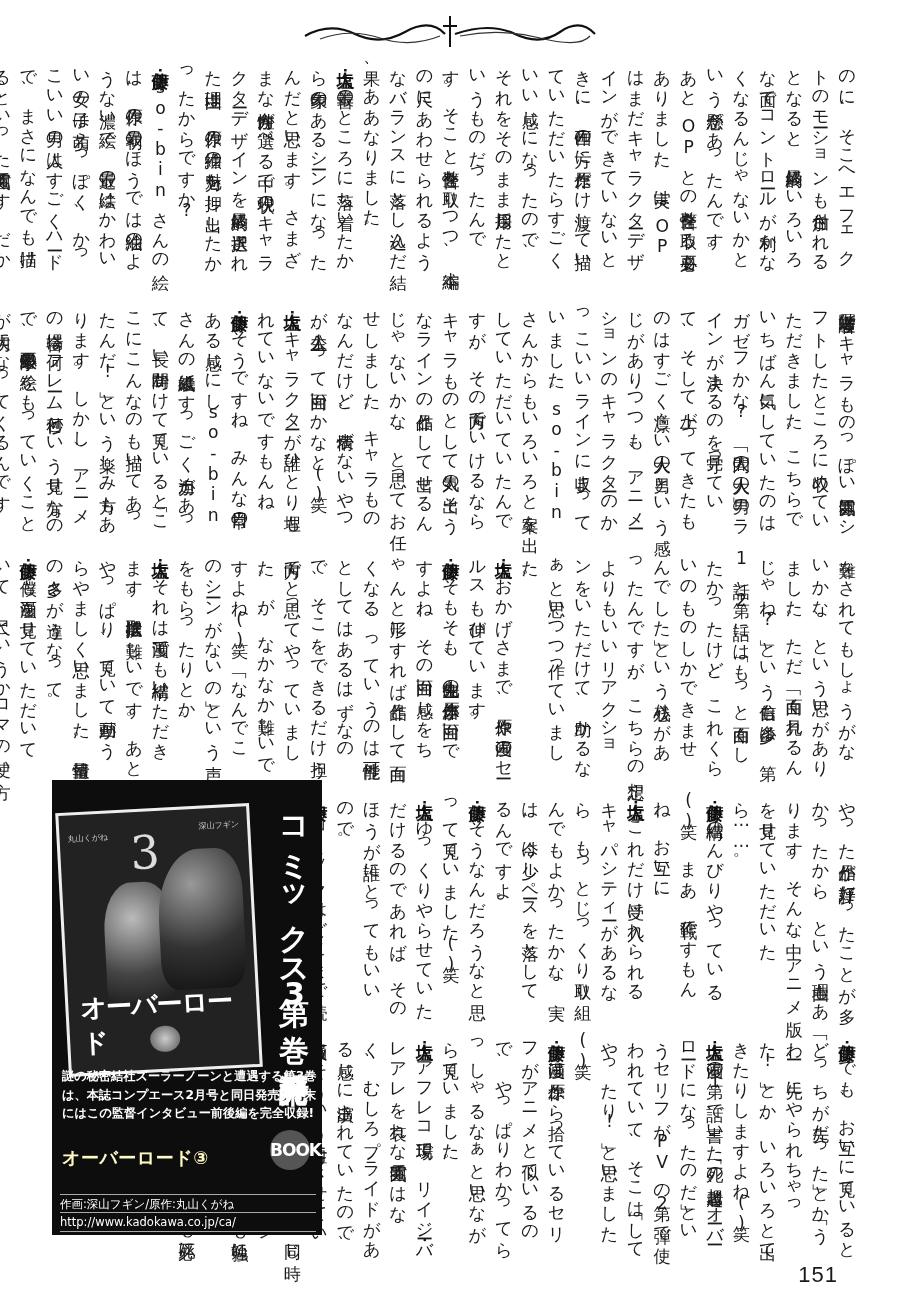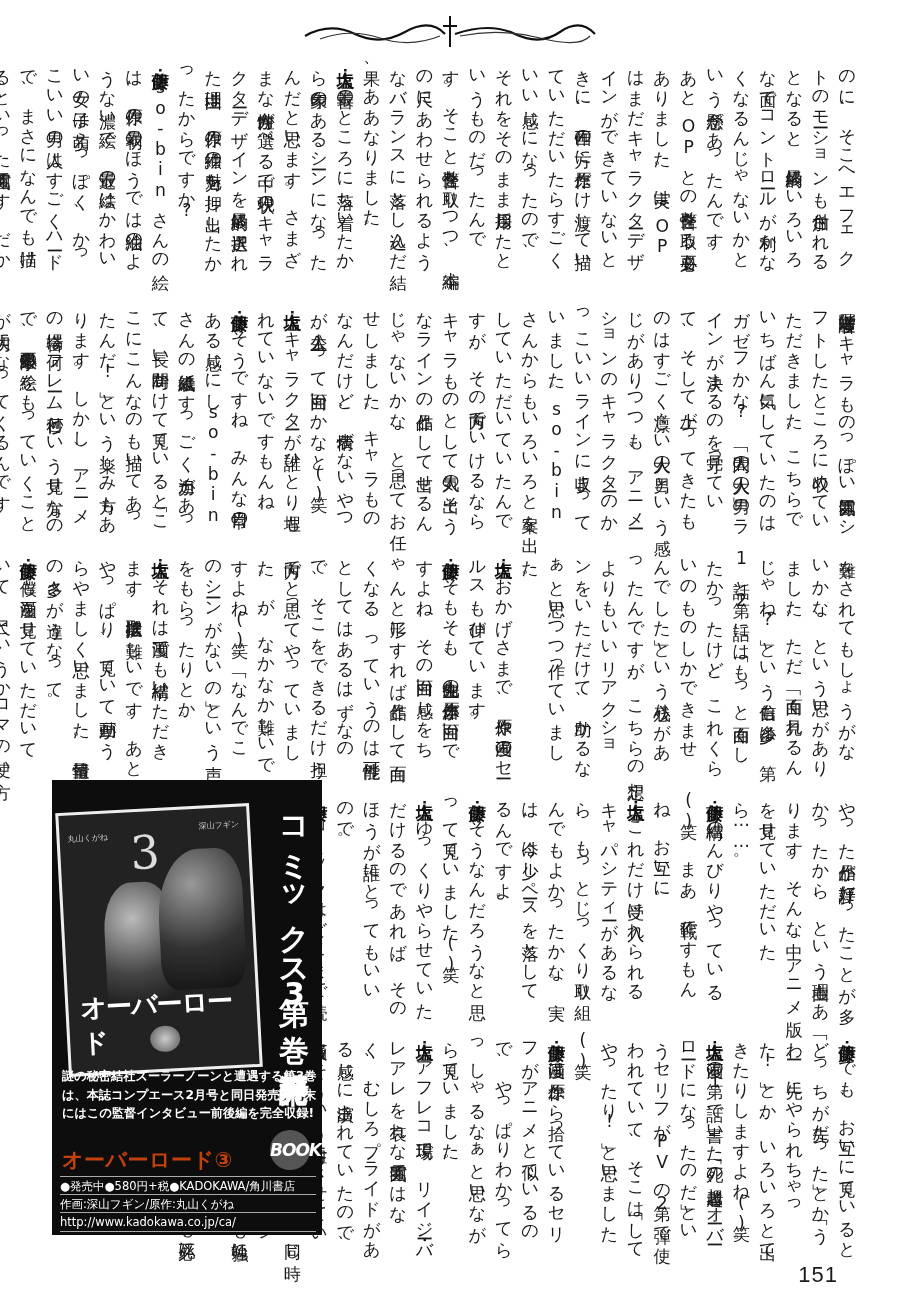--- a/index.html
+++ b/index.html
@@ -22,23 +22,23 @@
             background:radial-gradient(circle at 40% 30%,#bbb,#444 60%,#1a1a1a);}
   .ad-cover .figure2{position:absolute;left:95px;top:40px;width:85px;height:140px;border-radius:50% 30% 20% 20%;
             background:radial-gradient(circle at 40% 25%,#999,#333 55%,#111);}
   .ad-cover .logo{position:absolute;left:12px;top:176px;font-size:26px;font-weight:bold;color:#fff;letter-spacing:-1px;
             font-family:"DejaVu Sans",sans-serif;}
   .ad-cover .emblem{position:absolute;left:80px;top:215px;width:30px;height:26px;border-radius:50%;
             background:radial-gradient(circle,#ccc,#555);}
   .ad-headline{position:absolute;right:10px;top:18px;writing-mode:vertical-rl;text-orientation:upright;
             font-weight:bold;font-size:30px;line-height:36px;letter-spacing:1px;color:#fff;}
   .ad-desc{position:absolute;left:10px;top:287px;width:255px;font-size:12.2px;line-height:18.5px;color:#fff;font-weight:bold;}
-  .ad-title{position:absolute;left:10px;top:366px;font-size:21px;font-weight:bold;color:#c2410c;letter-spacing:0.5px;}
+  .ad-title{position:absolute;left:10px;top:366px;font-size:18px;font-weight:bold;color:#fef9c3;letter-spacing:0.5px;}
   .ad-badge{position:absolute;right:12px;top:350px;width:40px;height:40px;border-radius:50%;background:#555;
-            font-weight:bold;font-size:17px;color:#fff;text-align:center;line-height:40px;letter-spacing:-1px;font-style:italic;}
+            font-weight:bold;font-size:17px;color:#fff;text-align:center;line-height:40px;letter-spacing:-1px;}
   .ad-line{position:absolute;left:8px;width:256px;font-size:11.5px;color:#fff;padding:2px 0;border-top:1px solid #aaa;}
 </style>
 </head>
 <body>
 
 <svg class="ornament" viewBox="0 0 300 34">
   <path d="M5 22 Q30 8 55 20 T105 18 T145 20" stroke="#111" stroke-width="2.2" fill="none"></path>
   <path d="M155 20 Q190 8 215 20 T260 18 T295 20" stroke="#111" stroke-width="2.2" fill="none"></path>
   <path d="M20 25 Q50 14 80 24 T140 22" stroke="#333" stroke-width="1.2" fill="none"></path>
   <path d="M160 22 Q200 14 240 24 T290 22" stroke="#333" stroke-width="1.2" fill="none"></path>
@@ -93,18 +93,17 @@
     <span class="vol">3</span>
     <div class="figure1"></div>
     <div class="figure2"></div>
     <span class="logo">オーバーロード</span>
     <div class="emblem"></div>
   </div>
   <div class="ad-headline">コミックス第3巻 好評発売中</div>
   <div class="ad-desc">謎の秘密結社ズーラーノーンと遭遇する第3巻は、本誌コンプエース2月号と同日発売。巻末にはこの監督インタビュー前後編を完全収録!</div>
   <div class="ad-badge">BOOK</div>
   <div class="ad-title">オーバーロード③</div>
-  <div class="ad-line" style="top:396px;">●発売中●580円+税●KADOKAWA/角川書店</div>
   <div class="ad-line" style="top:432px;border-bottom:1px solid #aaa;">http://www.kadokawa.co.jp/ca/</div>
   <div class="ad-line" style="top:414px;">作画:深山フギン/原作:丸山くがね</div>
 </div>
 
 <div class="page-number">151</div>
 
 </body></html>

